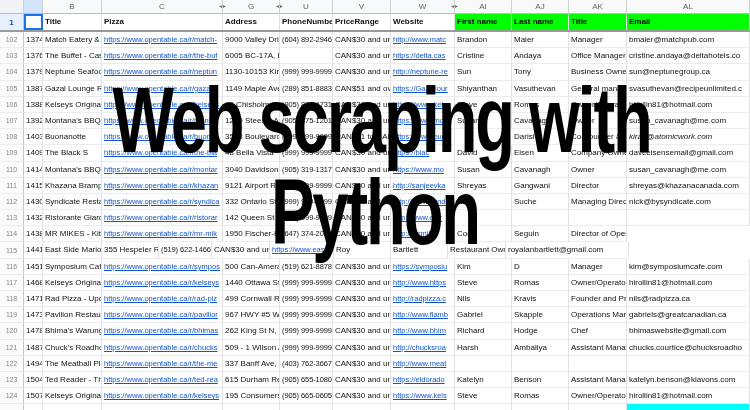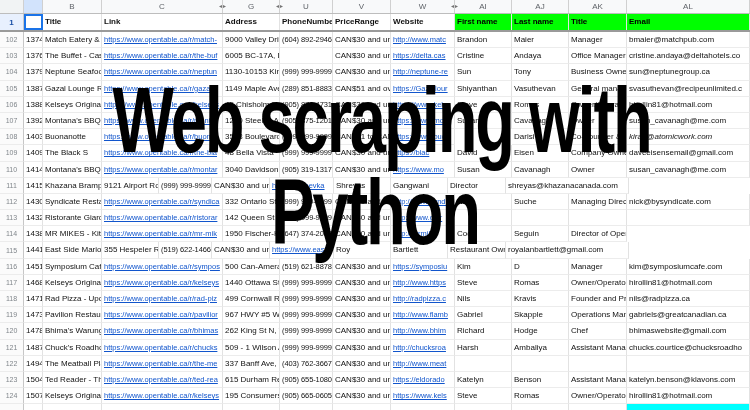--- a/index.html
+++ b/index.html
@@ -68,21 +68,21 @@
       <div class="hcell" style="width: 57px;">AI<span class="arrow l">▸</span></div>
       <div class="hcell" style="width: 57px;">AJ</div>
       <div class="hcell" style="width: 58px;">AK</div>
       <div class="hcell" style="width: 123px;">AL</div>
     </div>
   <div id="grid">
       <div class="row frozen">
         <div class="gut">1</div>
         <div class="cell bold a1sel" style="width: 19px;"></div>
         <div class="cell bold" style="width: 59px;">Title</div>
-        <div class="cell bold" style="width: 121px;">Link</div>
+        <div class="cell bold" style="width: 121px;">Pizza</div>
         <div class="cell bold" style="width: 57px;">Address</div>
         <div class="cell bold" style="width: 53px;">PhoneNumber</div>
         <div class="cell bold" style="width: 58px;">PriceRange</div>
         <div class="cell bold" style="width: 64px;">Website</div>
         <div class="cell bold green" style="width: 57px;">First name</div>
         <div class="cell bold green" style="width: 57px;">Last name</div>
         <div class="cell bold green" style="width: 58px;">Title</div>
         <div class="cell bold green" style="width: 123px;">Email</div>
       </div>
       <div class="row">
@@ -208,20 +208,21 @@
         <div class="cell link" style="width: 64px;">https://www.mo</div>
         <div class="cell" style="width: 57px;">Susan</div>
         <div class="cell" style="width: 57px;">Cavanagh</div>
         <div class="cell" style="width: 58px;">Owner</div>
         <div class="cell" style="width: 123px;">susan_cavanagh@me.com</div>
       </div>
       <div class="row">
         <div class="gut">111</div>
         <div class="cell num" style="width: 19px;">1415</div>
         <div class="cell" style="width: 59px;">Khazana Brampt</div>
+        <div class="cell link" style="width: 121px;">https://www.opentable.ca/r/khazan</div>
         <div class="cell" style="width: 57px;">9121 Airport Roa</div>
         <div class="cell phone" style="width: 53px;">(999) 999-9999</div>
         <div class="cell" style="width: 58px;">CAN$30 and un</div>
         <div class="cell link" style="width: 64px;">http://sanjeevka</div>
         <div class="cell" style="width: 57px;">Shreyas</div>
         <div class="cell" style="width: 57px;">Gangwani</div>
         <div class="cell" style="width: 58px;">Director</div>
         <div class="cell" style="width: 123px;">shreyas@khazanacanada.com</div>
       </div>
       <div class="row">

